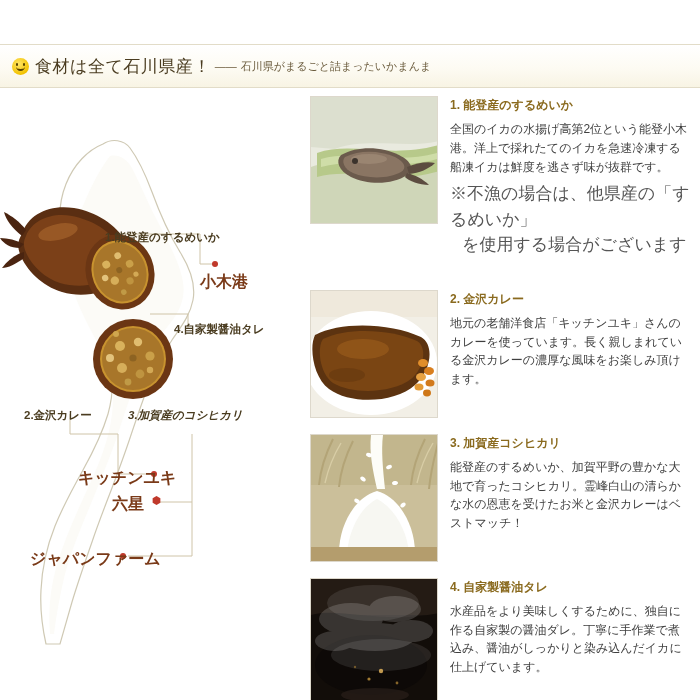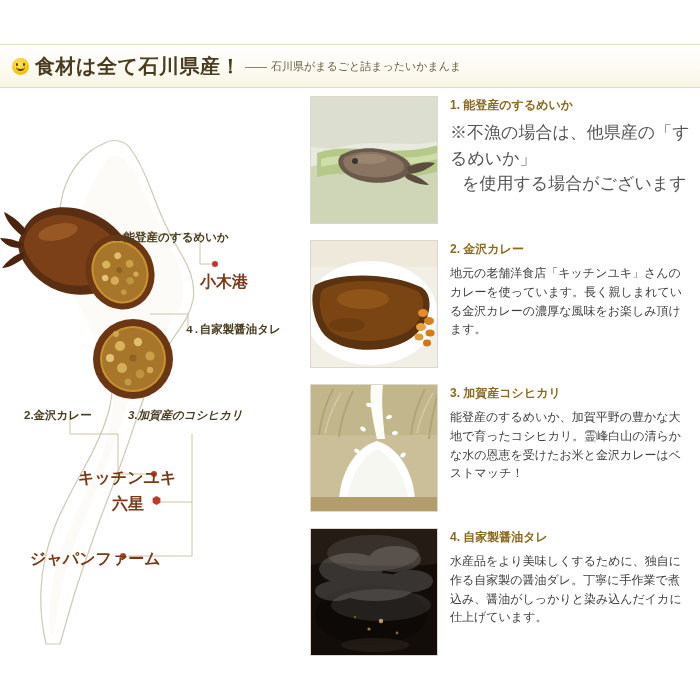--- a/index.html
+++ b/index.html
@@ -55,22 +55,22 @@
   .header-smiley span {
     position: absolute;
     left: 4px;
     right: 4px;
     bottom: 4px;
     height: 4px;
     border-bottom: 2px solid #5a4400;
     border-radius: 0 0 8px 8px;
   }
   .header-title {
-    font-size: 20px;
-    font-weight: bold;
+    font-size: 17px;
+    font-weight: normal;
     color: #4a3c20;
     letter-spacing: 0.5px;
     white-space: nowrap;
   }
   .header-sub {
     font-size: 11px;
     color: #6b5c3e;
     margin-left: 4px;
     white-space: nowrap;
   }
@@ -247,22 +247,22 @@
       <circle cx="122" cy="272" r="5" fill="#d6ae5a"></circle>
       <circle cx="140" cy="278" r="4.4" fill="#bf9440"></circle>
       <circle cx="110" cy="262" r="4" fill="#e3c37c"></circle>
       <circle cx="133" cy="262" r="3.6" fill="#8d6322"></circle>
       <circle cx="150" cy="274" r="3.2" fill="#d3a955"></circle>
       <circle cx="128" cy="286" r="3.4" fill="#c09a46"></circle>
       <circle cx="116" cy="238" r="3" fill="#cfa64f"></circle>
     </g>
   </svg>
 
-  <div class="map-label" style="left:114px; top:134px;">1.能登産のするめいか</div>
-  <div class="map-label" style="left:186px; top:226px;font-family:Liberation Mono, monospace;">4.自家製醤油タレ</div>
+  <div class="map-label" style="left:105px; top:134px;">1.能登産のするめいか</div>
+  <div class="map-label" style="left:174px; top:226px;">4.自家製醤油タレ</div>
   <div class="map-label" style="left:24px; top:312px;">2.金沢カレー</div>
   <div class="map-label" style="left:128px; top:312px;font-style:italic;">3.加賀産のコシヒカリ</div>
 
   <div class="dot" style="left:212px; top:165px;"></div>
   <div class="city-label" style="left:200px; top:176px;">小木港</div>
 
   <div class="dot" style="left:151px; top:375px;"></div>
   <div class="city-label" style="left:78px; top:372px;">キッチンユキ</div>
 
   <div class="hex-dot" style="left:152px; top:400px;"></div>
@@ -286,20 +286,21 @@
         <path d="M30 58 C48 48 72 50 88 58 C100 64 104 72 96 78 C82 88 56 88 40 80 C28 74 24 64 30 58 Z" fill="#6b5a4c"></path>
         <path d="M34 60 C50 52 70 54 84 60 C94 65 96 71 90 75 C78 82 56 82 42 76 C33 72 30 64 34 60 Z" fill="#8a7563"></path>
         <ellipse cx="58" cy="62" rx="18" ry="5" fill="#a5907c" opacity="0.6"></ellipse>
         <path d="M96 70 C106 66 116 64 124 66 C118 72 108 76 98 77 Z" fill="#5c4c40"></path>
         <path d="M96 76 C104 78 112 82 118 88 C108 88 98 84 94 80 Z" fill="#5c4c40"></path>
         <circle cx="44" cy="64" r="3" fill="#3c332c"></circle>
       </svg>
     </div>
     <div class="item-body">
       <h3 class="item-title">1. 能登産のするめいか</h3>
+      <p class="item-text">全国のイカの水揚げ高第2位という能登小木港。洋上で採れたてのイカを急速冷凍する船凍イカは鮮度を逃さず味が抜群です。</p>
       <p class="item-note">
         <span>※不漁の場合は、他県産の「するめいか」</span>
         <span class="indent">を使用する場合がございます</span>
       </p>
     </div>
   </div>
 
   <div class="item">
     <div class="thumb">
       <svg width="128" height="128" viewBox="0 0 128 128">

